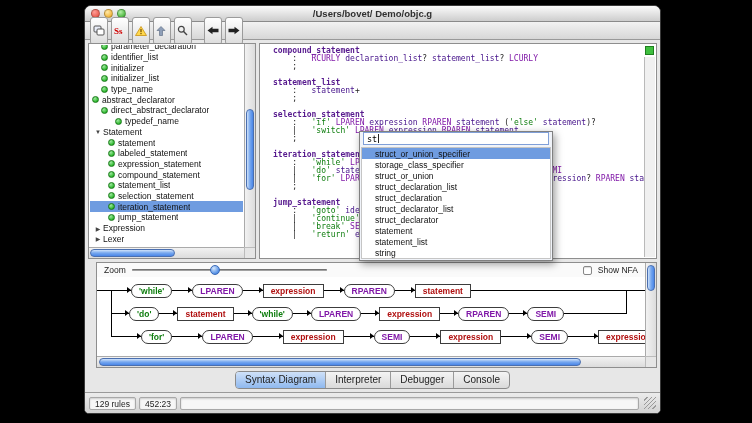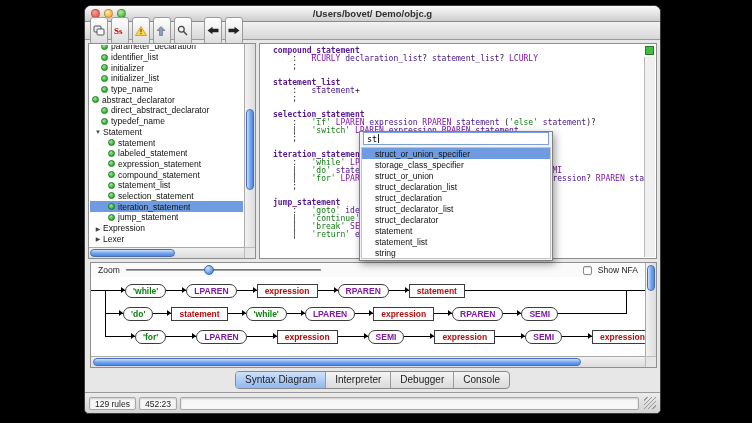--- a/index.html
+++ b/index.html
@@ -79,21 +79,21 @@
   .popup-input { height:13px; margin:0 3px; background:#fff; border:1px solid #7f9fd8;
                  display:flex; align-items:center; padding:0 3px;
                  font-family:"DejaVu Sans Mono", monospace; font-size:8.5px; color:#000; }
   .caret { width:1px; height:9px; background:#222; margin-left:1px; }
   .popup-list { flex:1; margin:2px 1px 1px; background:#fff; border:1px solid #c5c5c5;
                 display:flex; flex-direction:column; overflow:hidden; }
   .prow { flex:1; display:flex; align-items:center; font-size:8.5px; padding:0 13px; color:#111; white-space:nowrap; }
   .prow.selected { background:#6f9ce0; }
 
   
-  .bottom-pane { position:absolute; left:5px; right:3px; top:256px; height:106px;
+  .bottom-pane { position:absolute; left:11px; right:3px; top:256px; height:106px;
                  background:#fff; border:1px solid #8e8e8e; }
   .zoom-row { position:absolute; top:0; left:0; right:11px; height:14px; display:flex;
               align-items:center; padding:0 7px; gap:6px; background:#fafafa; }
   .zoom-label, .nfa-label { font-size:8.5px; color:#222; }
   .slider { position:relative; width:195px; height:10px; flex:0 0 auto; }
   .slider::before { content:""; position:absolute; left:0; right:0; top:4px; height:2px;
                     background:#a8a8a8; border-radius:1px; box-shadow:inset 0 1px 1px rgba(0,0,0,.35); }
   .knob { position:absolute; left:40%; top:0; width:10px; height:10px; border-radius:50%;
           background:radial-gradient(circle at 35% 30%,#d6e8fc,#5e97e8 65%,#2f6bd0); border:1px solid #3a6ab8; }
   .zspacer { flex:1; }
@@ -228,21 +228,21 @@
               <span class="tlabel">type_name</span>
             </div>
             <div class="trow" style="padding-left: 2px;">
               <span class="rdot"></span>
               <span class="tlabel">abstract_declarator</span>
             </div>
             <div class="trow" style="padding-left: 11px;">
               <span class="rdot"></span>
               <span class="tlabel">direct_abstract_declarator</span>
             </div>
-            <div class="trow" style="padding-left: 11px;">
+            <div class="trow" style="padding-left: 25px;">
               <span class="rdot"></span>
               <span class="tlabel">typedef_name</span>
             </div>
             <div class="trow" style="padding-left: 4px;">
               <span class="tri">▼</span>
               <span class="tlabel">Statement</span>
             </div>
             <div class="trow" style="padding-left: 18px;">
               <span class="rdot"></span>
               <span class="tlabel">statement</span>

